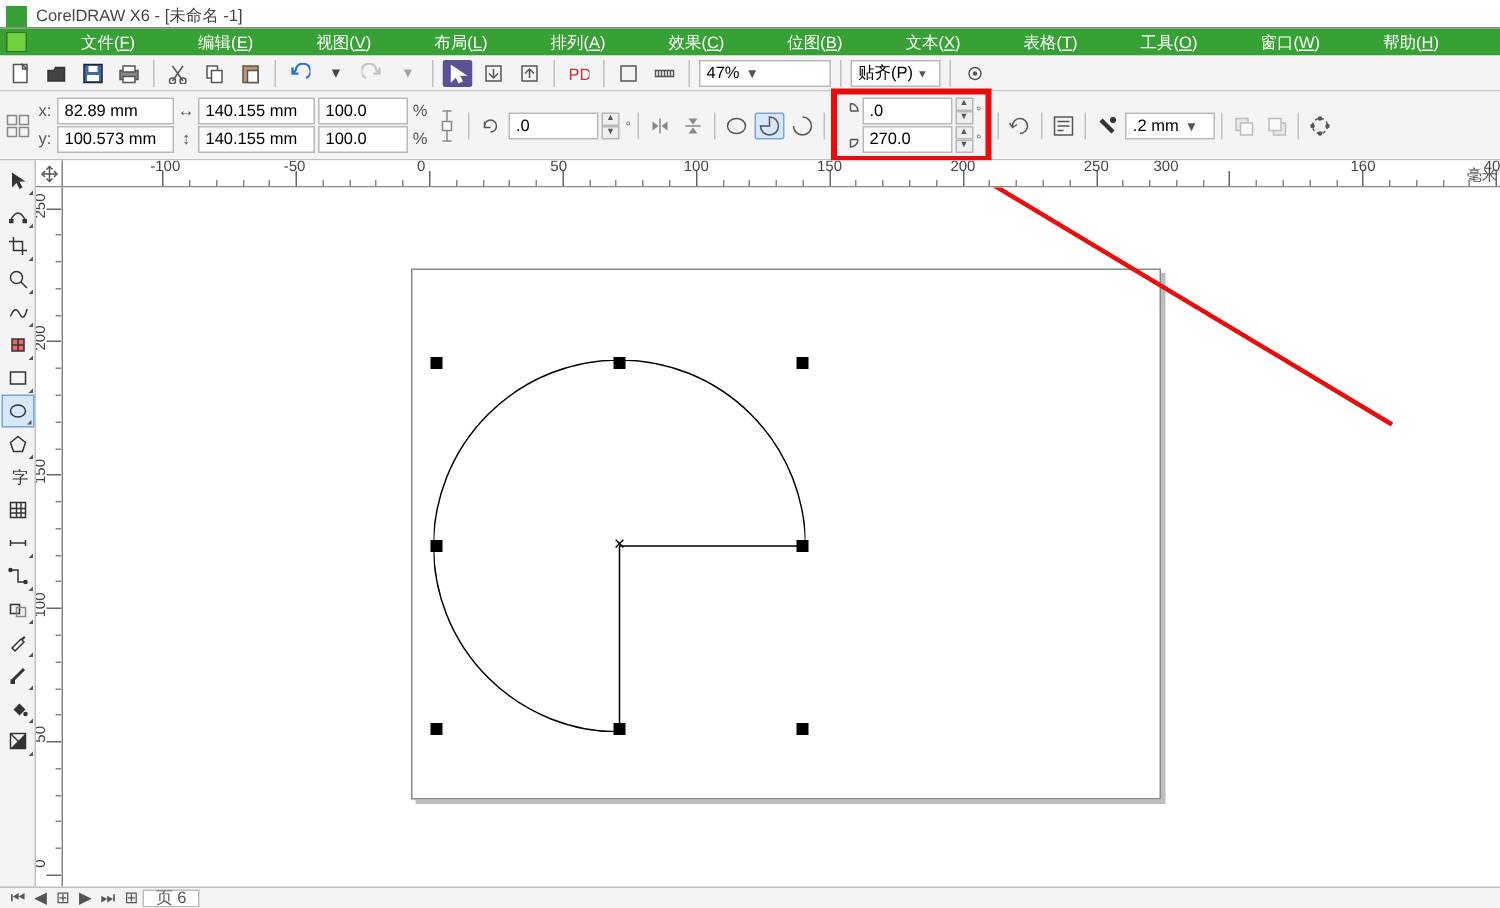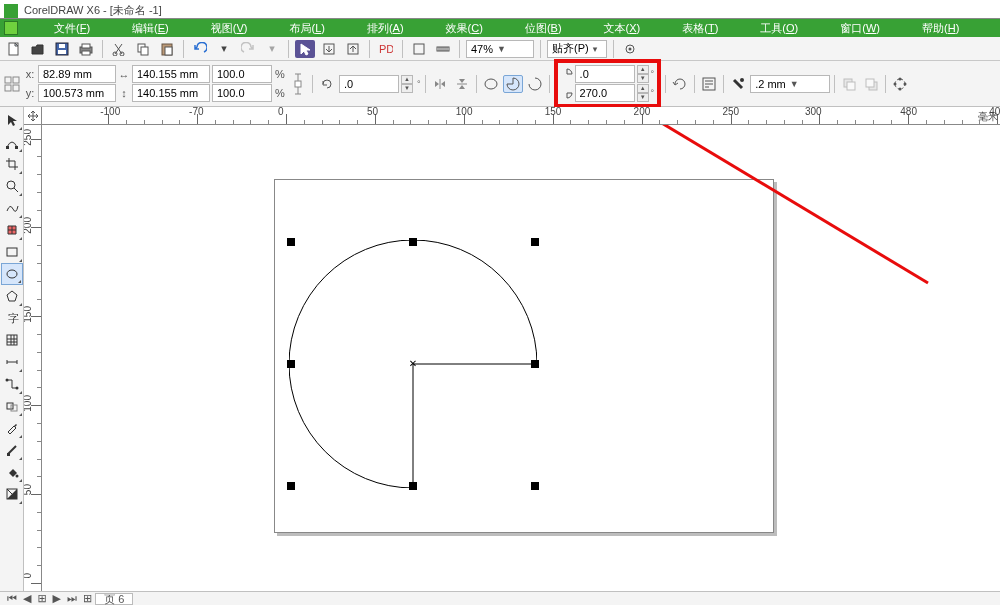--- a/index.html
+++ b/index.html
@@ -159,21 +159,21 @@
         <rect x="2" y="2" width="10" height="10" fill="none" stroke="#555"></rect>
       </svg>
     </span>
   <span class="ic">
       <svg width="14" height="14">
         <rect x="1" y="5" width="12" height="4" fill="#fff" stroke="#555"></rect>
         <path d="M3 5 L3 9 M5 5 L5 9 M7 5 L7 9 M9 5 L9 9 M11 5 L11 9" stroke="#555"></path>
       </svg>
     </span>
   <span class="sep"></span>
-  <span class="dd" style="width:68px">
+  <span class="dd" style="width:88px">
       <span>47%</span>
       <span class="caret">▼</span>
     </span>
   <span class="sep"></span>
   <span class="dd" style="min-width:60px">
       <span>贴齐(P)</span>
       <span class="caret">▾</span>
     </span>
   <span class="sep"></span>
   <span class="ic">
@@ -336,21 +336,21 @@
         <path d="M4 5 L12 5 M4 8 L12 8 M4 11 L8 11" stroke="#555"></path>
       </svg>
     </span>
   <span class="sep"></span>
   <span class="ic">
       <svg width="14" height="14">
         <path d="M3 3 L11 11" stroke="#333" stroke-width="3"></path>
         <circle cx="11" cy="3" r="2" fill="#333"></circle>
       </svg>
     </span>
-  <span class="dd" style="width:80px">
+  <span class="dd" style="width:60px">
       <span>.2 mm</span>
       <span class="caret">▼</span>
     </span>
   <span class="sep"></span>
   <span class="ic" style="opacity:.5">
       <svg width="14" height="14">
         <rect x="2" y="2" width="8" height="8" fill="#ddd" stroke="#888"></rect>
         <rect x="5" y="5" width="8" height="8" fill="#fff" stroke="#888"></rect>
       </svg>
     </span>
@@ -503,21 +503,21 @@
     </div>
   <div class="ruler-h" id="ruler-h">
       <span class="ruler-end">毫米</span>
       <div class="tick-major" style="left: 66.2px;"></div>
       <div class="tick-label" style="left: 58.2px;">-100</div>
       <div class="tick-minor" style="left: 83.98px;"></div>
       <div class="tick-minor" style="left: 101.76px;"></div>
       <div class="tick-minor" style="left: 119.54px;"></div>
       <div class="tick-minor" style="left: 137.32px;"></div>
       <div class="tick-major" style="left: 155.1px;"></div>
-      <div class="tick-label" style="left: 147.1px;">-70</div>
+      <div class="tick-label" style="left: 147.1px;">-50</div>
       <div class="tick-minor" style="left: 172.88px;"></div>
       <div class="tick-minor" style="left: 190.66px;"></div>
       <div class="tick-minor" style="left: 208.44px;"></div>
       <div class="tick-minor" style="left: 226.22px;"></div>
       <div class="tick-major" style="left: 244px;"></div>
       <div class="tick-label" style="left: 236px;">0</div>
       <div class="tick-minor" style="left: 261.78px;"></div>
       <div class="tick-minor" style="left: 279.56px;"></div>
       <div class="tick-minor" style="left: 297.34px;"></div>
       <div class="tick-minor" style="left: 315.12px;"></div>
@@ -545,27 +545,27 @@
       <div class="tick-minor" style="left: 635.16px;"></div>
       <div class="tick-minor" style="left: 652.94px;"></div>
       <div class="tick-minor" style="left: 670.72px;"></div>
       <div class="tick-major" style="left: 688.5px;"></div>
       <div class="tick-label" style="left: 680.5px;">250</div>
       <div class="tick-minor" style="left: 706.28px;"></div>
       <div class="tick-minor" style="left: 724.06px;"></div>
       <div class="tick-minor" style="left: 741.84px;"></div>
       <div class="tick-minor" style="left: 759.62px;"></div>
       <div class="tick-major" style="left: 777.4px;"></div>
-      <div class="tick-label" style="left: 763px;">300</div>
+      <div class="tick-label" style="left: 727px;">300</div>
       <div class="tick-minor" style="left: 795.18px;"></div>
       <div class="tick-minor" style="left: 812.96px;"></div>
       <div class="tick-minor" style="left: 830.74px;"></div>
       <div class="tick-minor" style="left: 848.52px;"></div>
       <div class="tick-major" style="left: 866.3px;"></div>
-      <div class="tick-label" style="left: 858.3px;">480</div>
+      <div class="tick-label" style="left: 858.3px;">160</div>
       <div class="tick-minor" style="left: 884.08px;"></div>
       <div class="tick-minor" style="left: 901.86px;"></div>
       <div class="tick-minor" style="left: 919.64px;"></div>
       <div class="tick-minor" style="left: 937.42px;"></div>
       <div class="tick-major" style="left: 955.2px;"></div>
       <div class="tick-label" style="left: 947.2px;">400</div>
     </div>
   <div class="ruler-v" id="ruler-v">
       <div class="tick-major-v" style="top: 13.5px;"></div>
       <div class="tick-label-v" style="top: 3.5px;">250</div>

